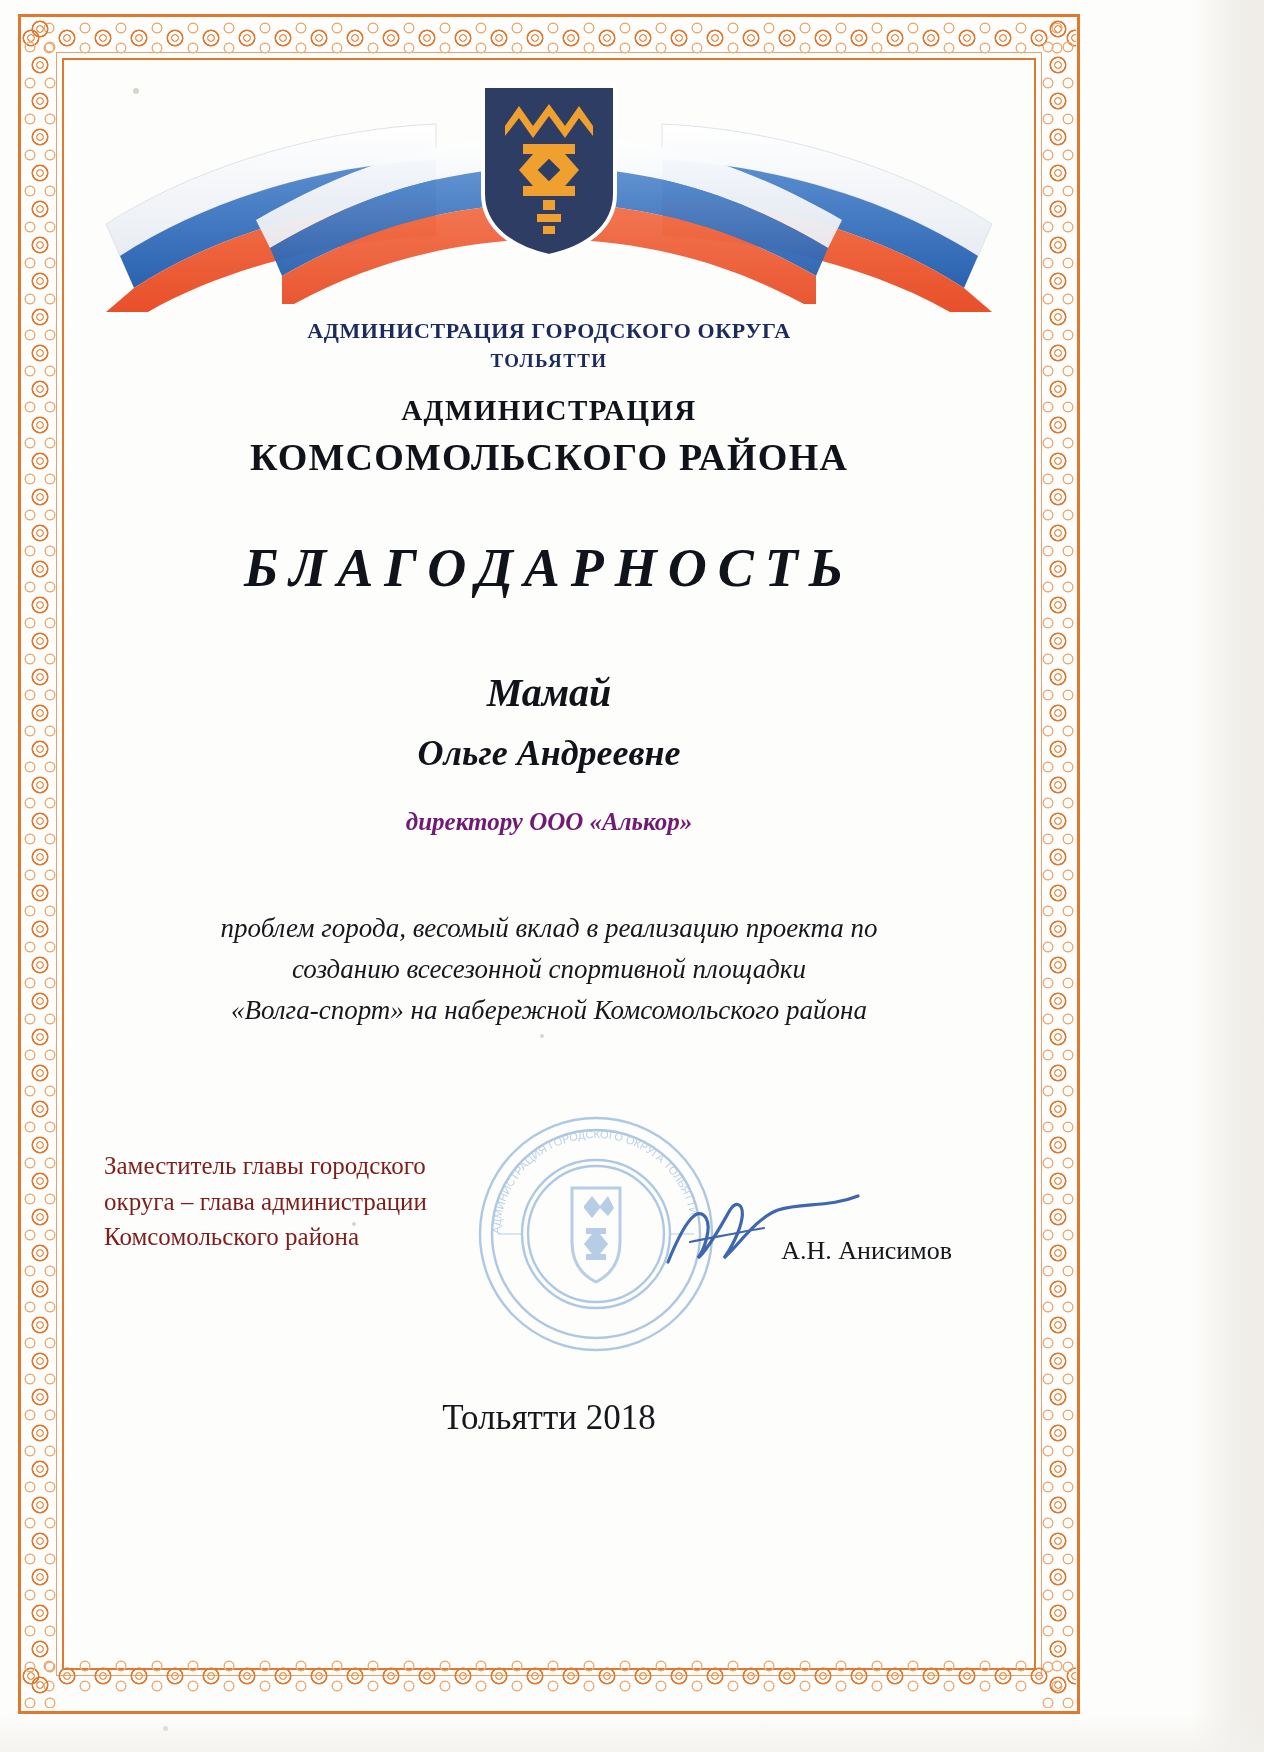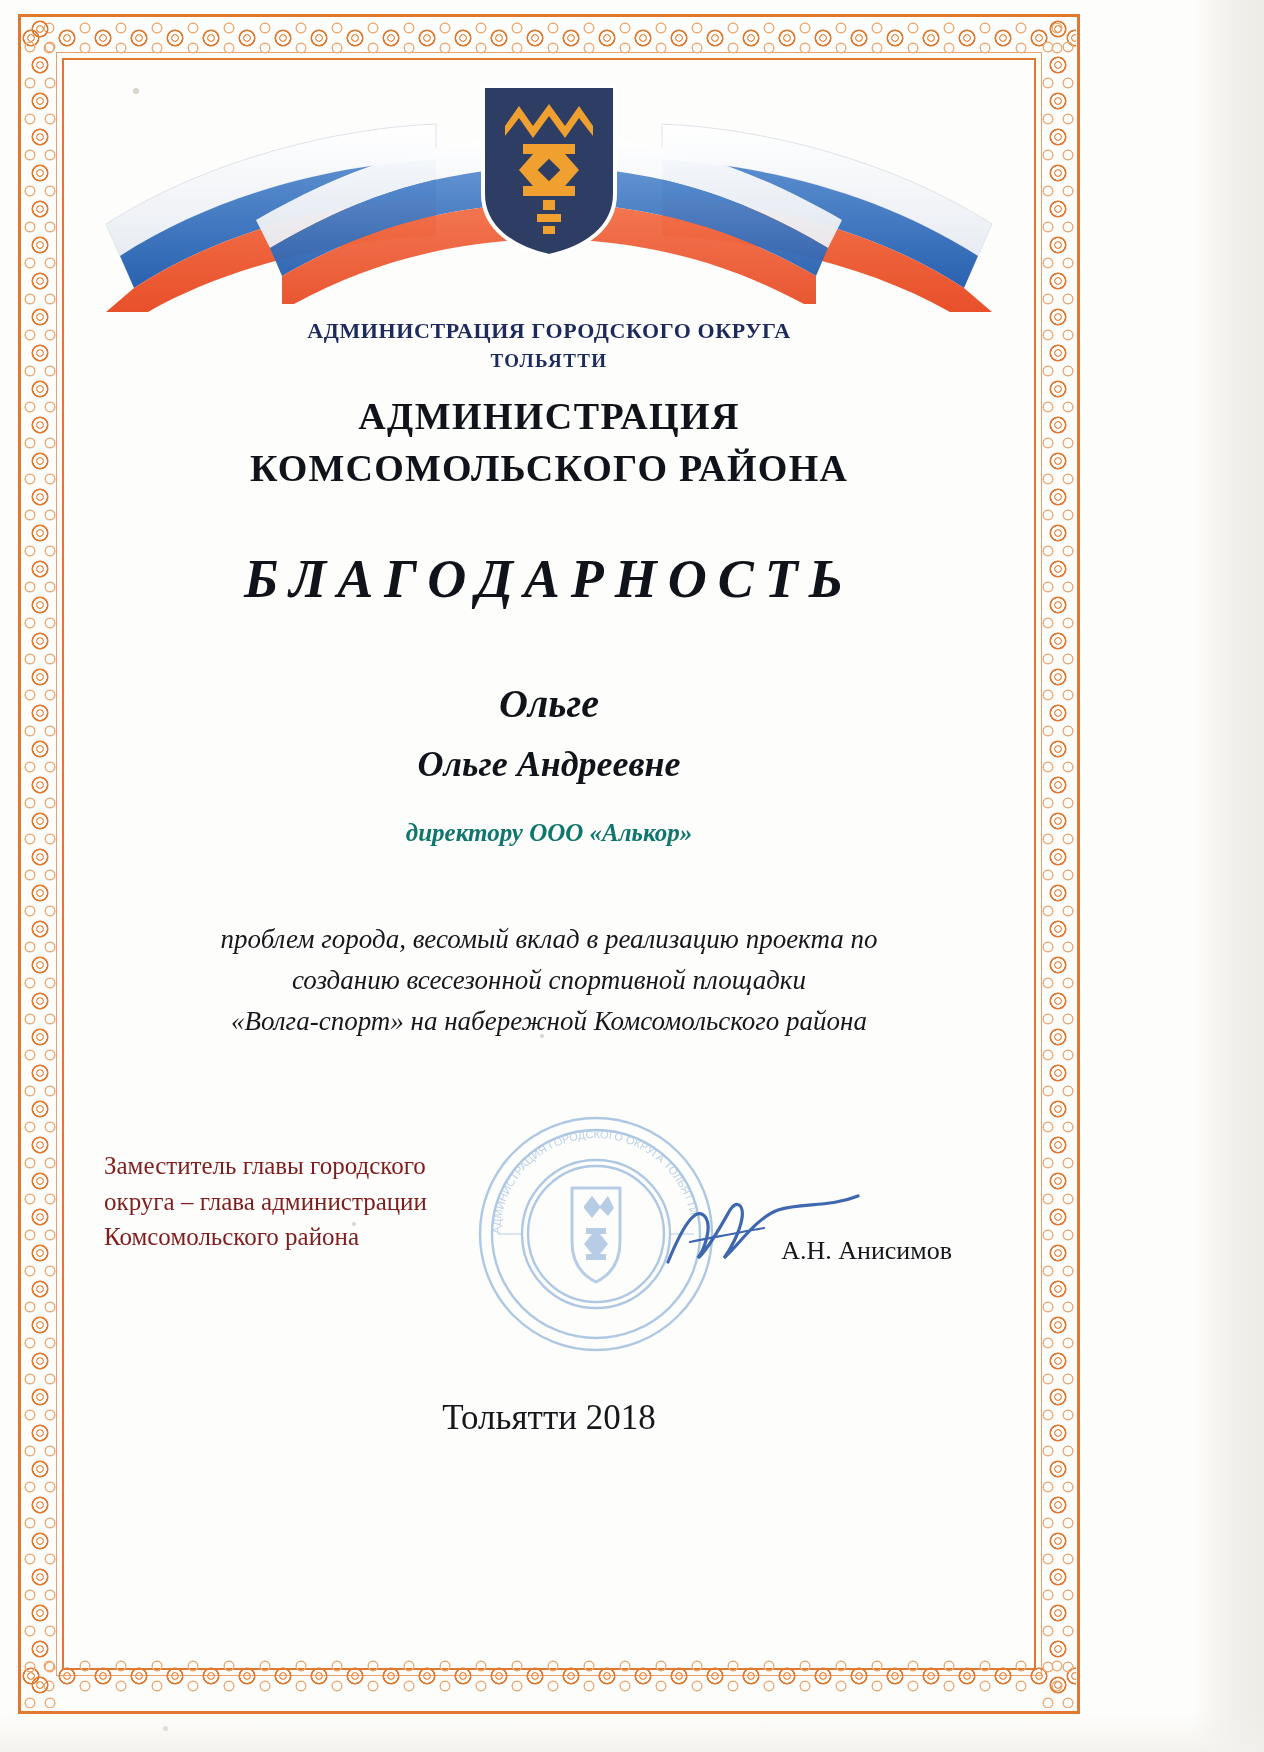--- a/index.html
+++ b/index.html
@@ -125,21 +125,21 @@
     font-family: "Liberation Serif", serif;
     font-weight: bold;
     font-size: 19px;
     letter-spacing: 1.4px;
     color: #1c2a5e;
     margin-top: 6px;
   }
   .admin-1 {
     text-align: center;
     font-weight: bold;
-    font-size: 38px;
+    font-size: 29px;
     letter-spacing: 1.4px;
     color: #10131a;
     margin-top: 22px;
   }
   .admin-2 {
     text-align: center;
     font-weight: bold;
     font-size: 38px;
     letter-spacing: 1.2px;
     color: #10131a;
@@ -170,21 +170,21 @@
     font-style: italic;
     font-size: 36px;
     color: #10131a;
     margin-top: 16px;
   }
   .recipient-position {
     text-align: center;
     font-weight: bold;
     font-style: italic;
     font-size: 25px;
-    color: #0f766e;
+    color: #701a75;
     margin-top: 34px;
   }
 
   
   .body-text {
     margin-top: 72px;
     text-align: center;
     font-style: italic;
     font-size: 27px;
     line-height: 1.52;
@@ -332,21 +332,21 @@
     </div>
 
     <div class="org-line1">АДМИНИСТРАЦИЯ ГОРОДСКОГО ОКРУГА</div>
     <div class="org-line2">ТОЛЬЯТТИ</div>
 
     <div class="admin-1">АДМИНИСТРАЦИЯ</div>
     <div class="admin-2">КОМСОМОЛЬСКОГО РАЙОНА</div>
 
     <div class="title">БЛАГОДАРНОСТЬ</div>
 
-    <div class="recipient-surname">Ольге</div>
+    <div class="recipient-surname">Мамай</div>
     <div class="recipient-name">Ольге Андреевне</div>
     <div class="recipient-position">директору ООО «Алькор»</div>
 
     <div class="body-text">
       <span class="line">проблем города, весомый вклад в реализацию проекта по</span>
       <span class="line">созданию всесезонной спортивной площадки</span>
       <span class="line">«Волга-спорт» на набережной Комсомольского района</span>
     </div>
 
     <div class="sign-block">

